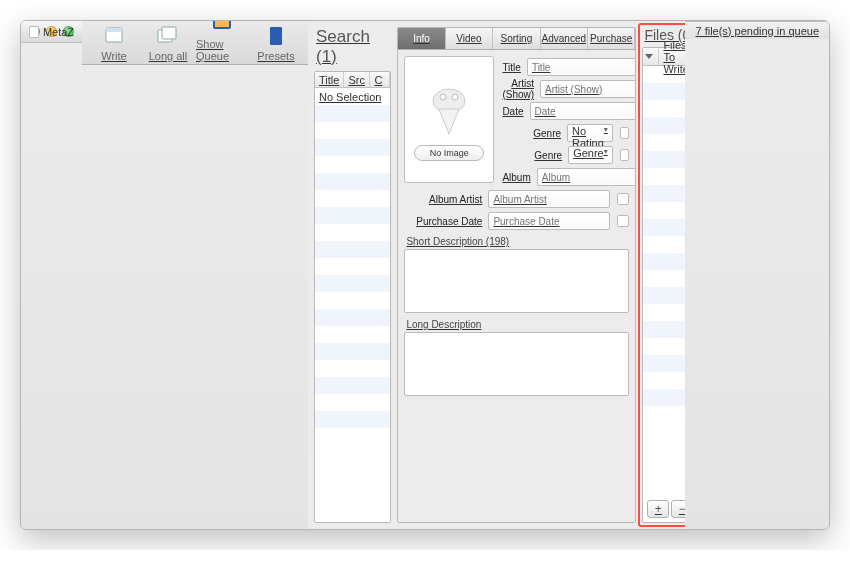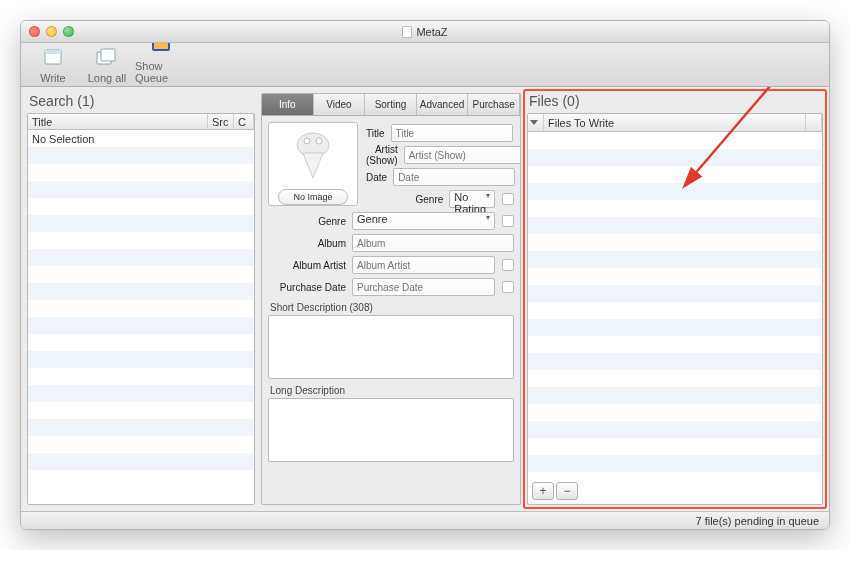--- a/index.html
+++ b/index.html
@@ -2,23 +2,24 @@
 <html><head>
 <meta charset="utf-8">
 <style>
 * { box-sizing: border-box; margin: 0; padding: 0; font-family: "Lucida Grande", "Helvetica Neue", Arial, sans-serif; font-size: 11px; color: #333; }
 body { background: #fff; padding: 20px; }
 .window {
   width: 810px; height: 510px;
   background: linear-gradient(#ececec,#e4e4e4);
   border: 1px solid #b5b5b5; border-radius: 6px;
   box-shadow: 0 10px 30px rgba(0,0,0,.25);
-  display: flex; flex-direction: column;
+  display: flex; flex-direction: row;
   overflow: hidden;
   position: relative;
+  text-decoration: underline;
 }
 .titlebar {
   height: 22px; display: flex; align-items: center; padding: 0 8px;
   background: linear-gradient(#f7f7f7,#d9d9d9);
   border-bottom: 1px solid #bdbdbd;
   position: relative;
 }
 .lights { display: flex; gap: 6px; }
 .light { width: 11px; height: 11px; border-radius: 50%; border: 1px solid rgba(0,0,0,.2);}
 .light.red { background: radial-gradient(circle at 30% 30%, #ff8a80, #ff5f57); }
@@ -36,21 +37,21 @@
   background: linear-gradient(#eaeaea,#d9d9d9);
   border-bottom:1px solid #b0b0b0;
 }
 .tbtn { display:flex; flex-direction:column; align-items:center; width:52px; cursor:default; }
 .tbtn .ticon { width:26px; height:24px; margin-bottom:2px; }
 .tbtn span { font-size:11px; color:#666; }
 .content { flex:1; display:flex; padding:6px; gap:6px; background:#ececec; overflow:hidden;}
 .panel { background:#fff; border:1px solid #b8b8b8; border-radius:2px; display:flex; flex-direction:column;}
 
 .left { width:228px; display:flex; flex-direction:column; gap:2px; }
-.search-lbl { font-size:14px; color:#555; padding:0 2px 2px;}
+.search-lbl { font-size:17px; color:#555; padding:0 2px 2px;}
 .search-box {
   height:22px; border:2px solid #6fa8dc; border-radius:12px; background:#fff;
   display:flex; align-items:center; padding:0 6px; gap:4px;
 }
 .search-box svg { flex:none; }
 .search-box input { border:none; outline:none; flex:1; font-size:11px; background:transparent;}
 .listhdr {
   height:16px; background:linear-gradient(#fbfbfb,#e6e6e6); border-bottom:1px solid #c0c0c0;
   display:flex; font-size:10px; color:#444;
 }
@@ -68,21 +69,21 @@
 }
 .tab {
   flex:1; display:flex; align-items:center; justify-content:center; font-size:10px; color:#333;
   border-right:1px solid #c0c0c0; cursor:default;
   background:linear-gradient(#f6f6f6,#dedede);
 }
 .tab.active { background:linear-gradient(#8a8a8a,#6e6e6e); color:#fff; }
 .center { width:260px; display:flex; flex-direction:column; }
 .center-body { flex:1; padding:6px; overflow:auto; background:#ececec;}
 .artwell {
-  width:90px; height:84px; background:#fff; border:1px solid #c0c0c0; border-radius:3px;
+  width:90px; height:127px; background:#fff; border:1px solid #c0c0c0; border-radius:3px;
   display:flex; flex-direction:column; align-items:center; justify-content:center;
   float:left; margin-right:8px;
 }
 .noimg-btn {
   width:70px; height:16px; font-size:9px; border:1px solid #bbb; border-radius:8px;
   background:linear-gradient(#fff,#eee); display:flex; align-items:center; justify-content:center;
   margin-top:6px; cursor:default;
 }
 .fields { margin-left:0; }
 .frow-line { display:flex; align-items:center; height:22px; gap:4px;}
@@ -144,20 +145,26 @@
           <rect x="6" y="3" width="14" height="12" rx="1" fill="#fff" stroke="#8aa"></rect>
         </svg>
       <span>Long all</span>
     </div>
     <div class="tbtn">
       <svg class="ticon" viewBox="0 0 24 24">
           <rect x="3" y="3" width="18" height="14" rx="2" fill="#2a5db0"></rect>
           <rect x="5" y="5" width="14" height="10" fill="#ffb74d"></rect>
         </svg>
       <span>Show Queue</span>
+    </div>
+    <div class="tbtn">
+      <svg class="ticon" viewBox="0 0 24 24">
+          <rect x="6" y="3" width="12" height="18" rx="1" fill="#2a5db0"></rect>
+        </svg>
+      <span>Presets</span>
     </div>
   </div>
 
   <div class="content">
 
     <div class="left">
       <div class="search-lbl">Search (1)</div>
       <div class="panel" style="flex:1">
         <div class="listhdr">
           <div class="col-title">Title</div>
@@ -248,21 +255,21 @@
               <input class="fin" placeholder="Album Artist" style="">
               <div class="chk"></div>
             </div>
           <div class="frow-line">
               <div class="flabel">Purchase Date</div>
               <input class="fin" placeholder="Purchase Date" style="">
               <div class="chk"></div>
             </div>
         </div>
 
-        <div class="section-lbl">Short Description (308)</div>
+        <div class="section-lbl">Short Description (198)</div>
         <textarea class="mtext" style=""></textarea>
         <div class="section-lbl">Long Description</div>
         <textarea class="mtext" style=""></textarea>
       </div>
     </div>
 
     <div class="right">
       <div class="files-lbl">Files (0)</div>
       <div class="panel right-panel">
         <div class="listhdr" style="height:18px">

